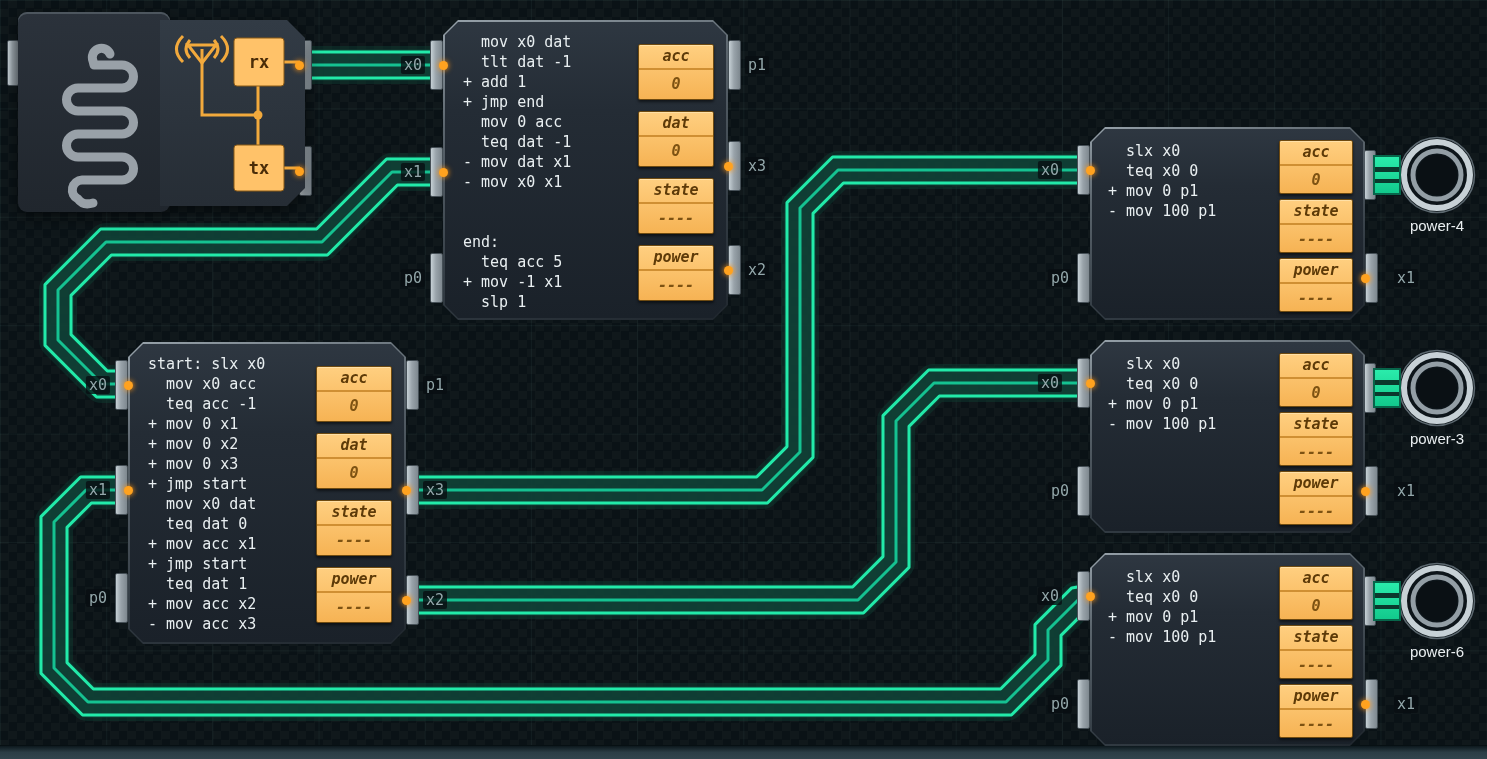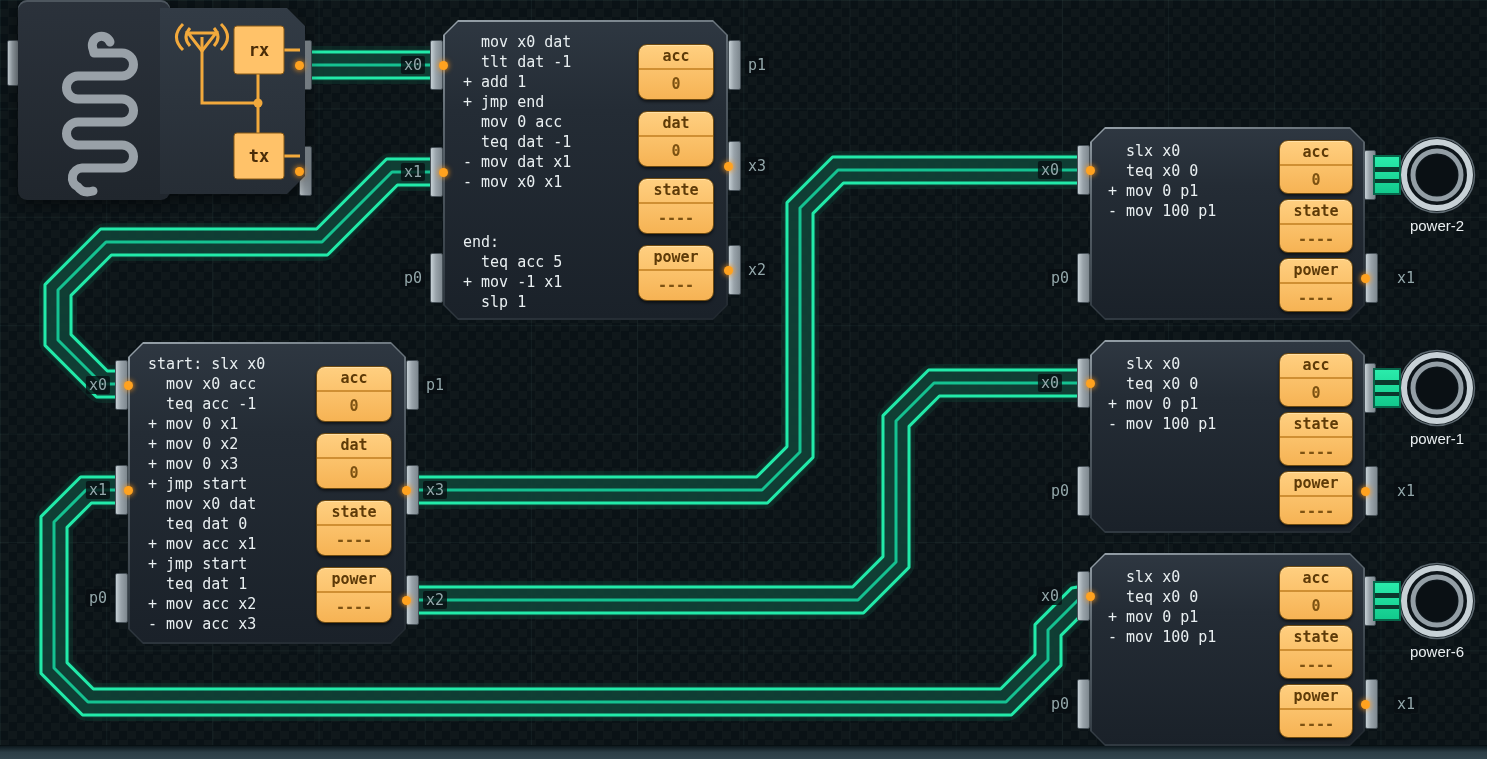--- a/index.html
+++ b/index.html
@@ -23,22 +23,22 @@
     background:linear-gradient(165deg,#97a2aa,#5c666e 28%,#333c44 70%,#20272e);}
   .chip-inner{position:absolute;inset:2px;
     clip-path:polygon(13px 0,calc(100% - 13px) 0,100% 13px,100% calc(100% - 13px),calc(100% - 13px) 100%,13px 100%,0 calc(100% - 13px),0 13px);
     background:linear-gradient(180deg,#2e3741 0%,#242c35 30%,#1a2129 100%);}
   pre.code{margin:0;position:absolute;left:18px;top:10px;
     font:15px/20px "DejaVu Sans Mono",monospace;color:#e9eff1;white-space:pre;}
   .small pre.code{left:16px;top:12px;}
   .regs{position:absolute;top:0;right:12px;width:76px;}
   .small .regs{width:74px;right:10px;}
   .reg{position:relative;background:linear-gradient(#ffcf80,#f6b354);
-    border:1px solid #6e4a10;border-radius:9px;box-sizing:border-box;
-    box-shadow:inset 0 1px 0 #ffe0a6,0 2px 3px rgba(0,0,0,.55);overflow:hidden;}
+    border:1px solid #6e4a10;border-radius:2px;box-sizing:border-box;
+    box-shadow:inset 0 1px 0 #ffe0a6,0 2px 3px rgba(0,0,0,.55);overflow:hidden;font-style:italic;}
   .big .reg{height:56px;margin-bottom:11px;}
   .big .regs{padding-top:0;margin-top:22px;}
   .small .reg{height:54px;margin-bottom:5px;}
   .small .regs{margin-top:11px;}
   .reg-name{height:23px;line-height:23px;text-align:center;font-weight:bold;
     font-size:15px;color:#5d3a08;border-bottom:2px solid #cf8f33;}
   .reg-val{height:29px;line-height:29px;text-align:center;font-weight:bold;
     font-size:15px;color:#7d5212;}
 
   
@@ -53,21 +53,21 @@
   .plabel.anchor-left{transform:translate(0,-50%);}
   .olabel{position:absolute;z-index:4;width:92px;text-align:center;
     font:15px "Liberation Sans",sans-serif;color:#e9eef0;transform:translate(-50%,-50%);}
   .pwr-conn{position:absolute;width:28px;height:40px;z-index:3;box-sizing:border-box;
     border:2px solid #07654a;
     background-image:
       linear-gradient(to bottom, transparent 28%, #0b382d 28%, #0b382d 41%, transparent 41%, transparent 60%, #0b382d 60%, #0b382d 73%, transparent 73%),
       linear-gradient(to bottom,#2aecab,#12c98c);}
 
   
-  #radio{position:absolute;left:18px;top:0;width:292px;height:200px;z-index:3;
+  #radio{position:absolute;left:18px;top:12px;width:292px;height:200px;z-index:3;
     filter:drop-shadow(0 5px 8px rgba(0,0,0,.5));}
   .radio-left{position:absolute;left:0;top:0;width:152px;height:200px;border-radius:9px;
     background:linear-gradient(180deg,#2b323b,#20262d);box-shadow:inset 0 2px 0 #4d565e;}
   .radio-right{position:absolute;left:142px;top:8px;width:145px;height:186px;
     clip-path:polygon(0 0,calc(100% - 18px) 0,100% 18px,100% calc(100% - 18px),calc(100% - 18px) 100%,0 100%);
     background:linear-gradient(180deg,#323b45,#262d35);}
   #radio svg{position:absolute;left:0;top:0;z-index:2;}
   .side-tab{position:absolute;z-index:2;box-sizing:border-box;
     background:linear-gradient(90deg,#c6d0d5,#99a3aa 45%,#7e888f);
     border:1px solid #454f56;border-radius:2px;}
@@ -305,24 +305,24 @@
           <div class="reg">
             <div class="reg-name">power</div>
             <div class="reg-val">----</div>
           </div>
         </div>
     </div>
   </div>
 
 <div class="side-tab" style="left: 1364px; top: 150px; width: 12px; height: 50px;"></div>
     <div class="pwr-conn" style="left: 1373px; top: 155px;"></div>
-    <div class="olabel" style="left: 1437px; top: 225px;">power-2</div>
+    <div class="olabel" style="left: 1437px; top: 225px;">power-4</div>
     <div class="side-tab" style="left: 1364px; top: 363px; width: 12px; height: 50px;"></div>
     <div class="pwr-conn" style="left: 1373px; top: 368px;"></div>
-    <div class="olabel" style="left: 1437px; top: 438px;">power-1</div>
+    <div class="olabel" style="left: 1437px; top: 438px;">power-3</div>
     <div class="side-tab" style="left: 1364px; top: 576px; width: 12px; height: 50px;"></div>
     <div class="pwr-conn" style="left: 1373px; top: 581px;"></div>
     <div class="olabel" style="left: 1437px; top: 651px;">power-6</div>
     <div class="tab" style="left: 299px; top: 40px;"></div>
     <div class="dot" style="left: 294.5px; top: 60.5px;"></div>
     <div class="tab" style="left: 299px; top: 146px;"></div>
     <div class="dot" style="left: 294.5px; top: 166.5px;"></div>
     <div class="tab" style="left: 430px; top: 40px;"></div>
     <div class="dot" style="left: 438.5px; top: 60.5px;"></div>
     <div class="plabel anchor-right" style="top: 65px; left: 425px;">x0</div>

